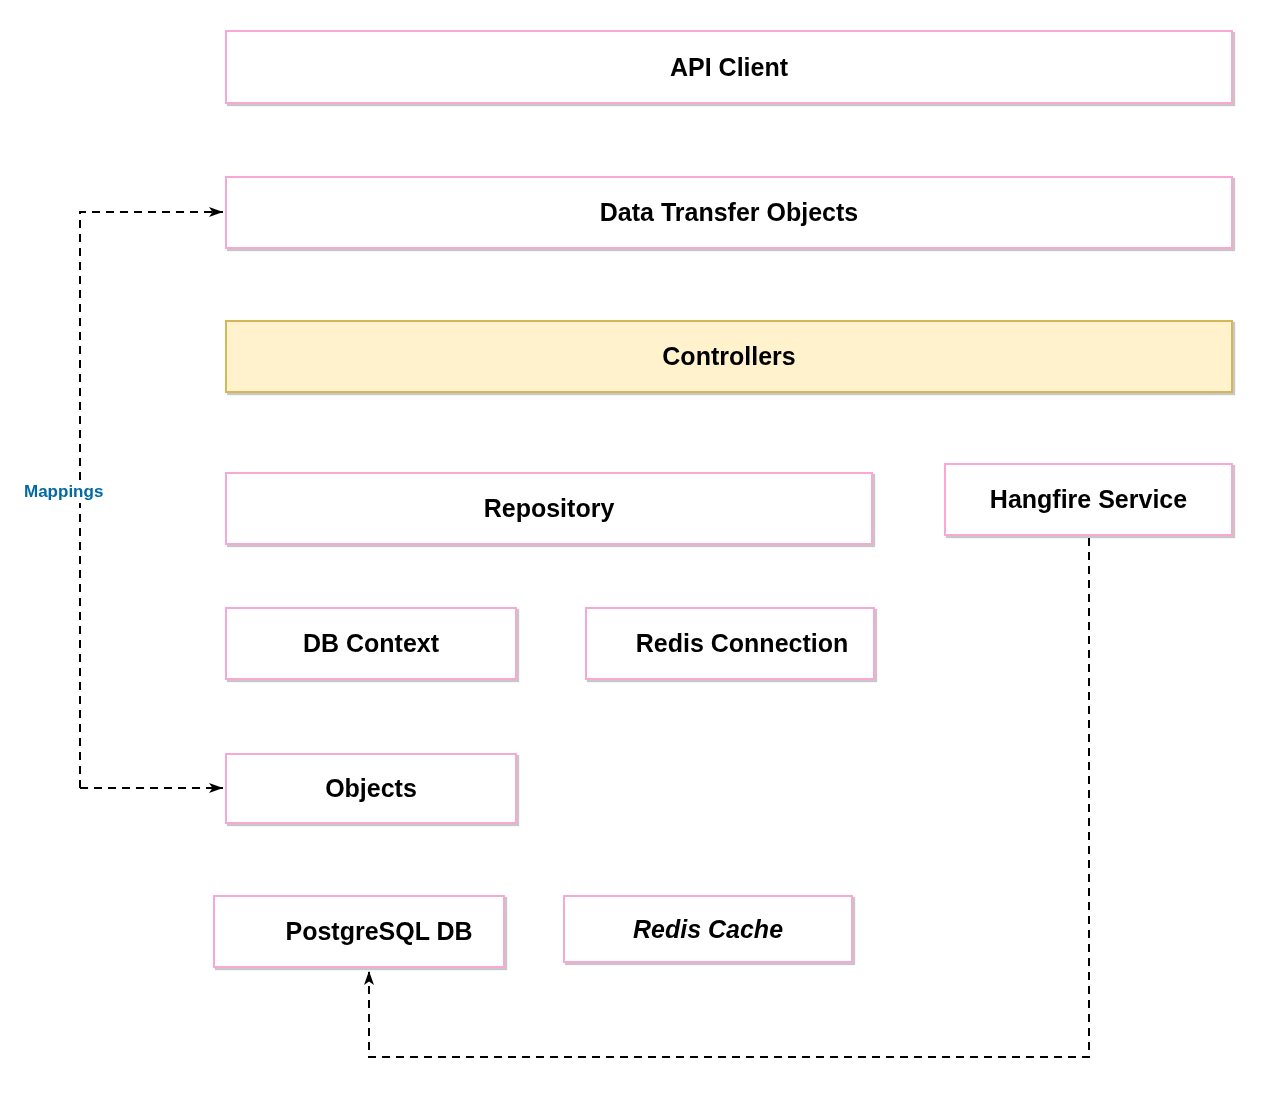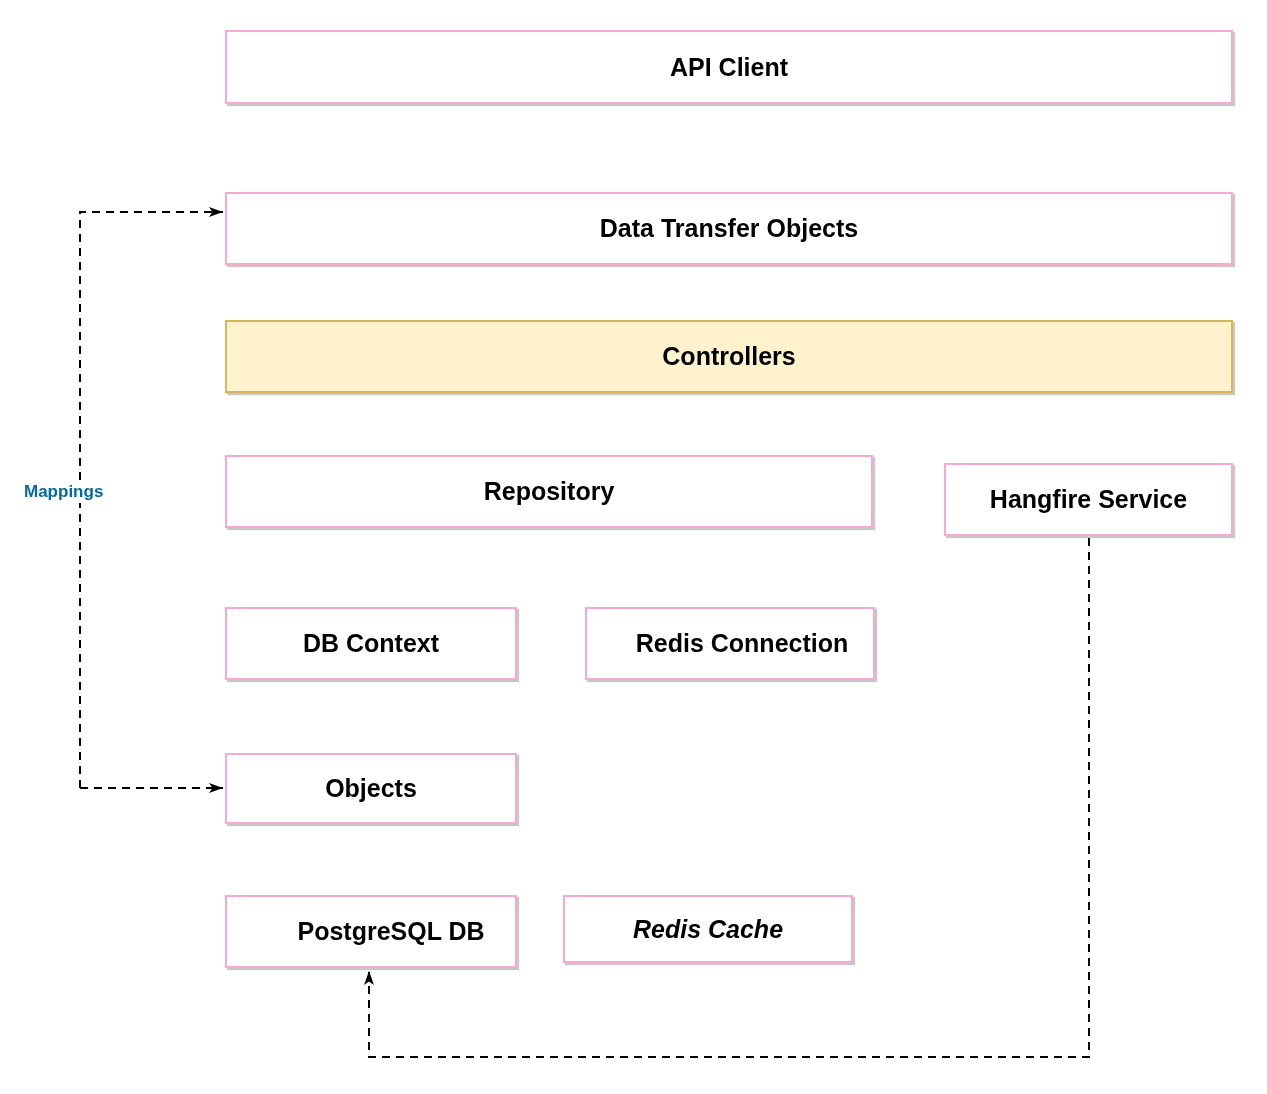--- a/index.html
+++ b/index.html
@@ -51,33 +51,33 @@
         <path d="M2,2 L16,7 L2,12 L5.5,7 Z" fill="#000000"></path>
       </marker>
     </defs>
     <path d="M 80 788 L 80 212 L 223 212" fill="none" stroke="#000000" stroke-width="2" stroke-dasharray="8 6" marker-end="url(#arrowhead)"></path>
     <path d="M 80 788 L 223 788" fill="none" stroke="#000000" stroke-width="2" stroke-dasharray="8 6" marker-end="url(#arrowhead)"></path>
     <path d="M 1089 538 L 1089 1057 L 369 1057 L 369 971" fill="none" stroke="#000000" stroke-width="2" stroke-dasharray="8 6" marker-end="url(#arrowhead)"></path>
   </svg>
 
   <div class="box" style="left:225px; top:30px;  width:1008px; height:74px;">API Client</div>
 
-  <div class="box" style="left:225px; top:176px; width:1008px; height:73px;margin-top:16px;">Data Transfer Objects</div>
+  <div class="box" style="left:225px; top:176px; width:1008px; height:73px;">Data Transfer Objects</div>
 
   <div class="box highlight" style="left: 225px; top: 320px; width: 1008px; height: 73px; background: rgb(255, 242, 204); border-color: rgb(214, 182, 86); text-align: center;">Controllers</div>
 
-  <div class="box" style="left:225px; top:455px; width:648px; height:73px;text-align:right;">Repository</div>
+  <div class="box" style="left:225px; top:472px; width:648px; height:73px;text-align:right;">Repository</div>
 
   <div class="box" style="left:944px; top:463px; width:289px; height:73px;text-align:center;">Hangfire Service</div>
 
   <div class="box" style="left:225px; top:607px; width:292px; height:73px;">DB Context</div>
 
   <div class="box" style="left:585px; top:607px; width:290px; height:73px;padding-left:24px;">Redis Connection</div>
 
   <div class="box" style="left:225px; top:753px; width:292px; height:71px;">Objects</div>
 
-  <div class="box" style="left:225px; top:895px; width:292px; height:73px;padding-left:40px;">PostgreSQL DB</div>
+  <div class="box" style="left:213px; top:895px; width:292px; height:73px;padding-left:40px;">PostgreSQL DB</div>
 
   <div class="box" style="left:563px; top:895px; width:290px; height:68px;font-style:italic;">Redis Cache</div>
 
   <div class="edge-label" style="left:22px; top:481px;">Mappings</div>
 
 </div>
 
 </body></html>

